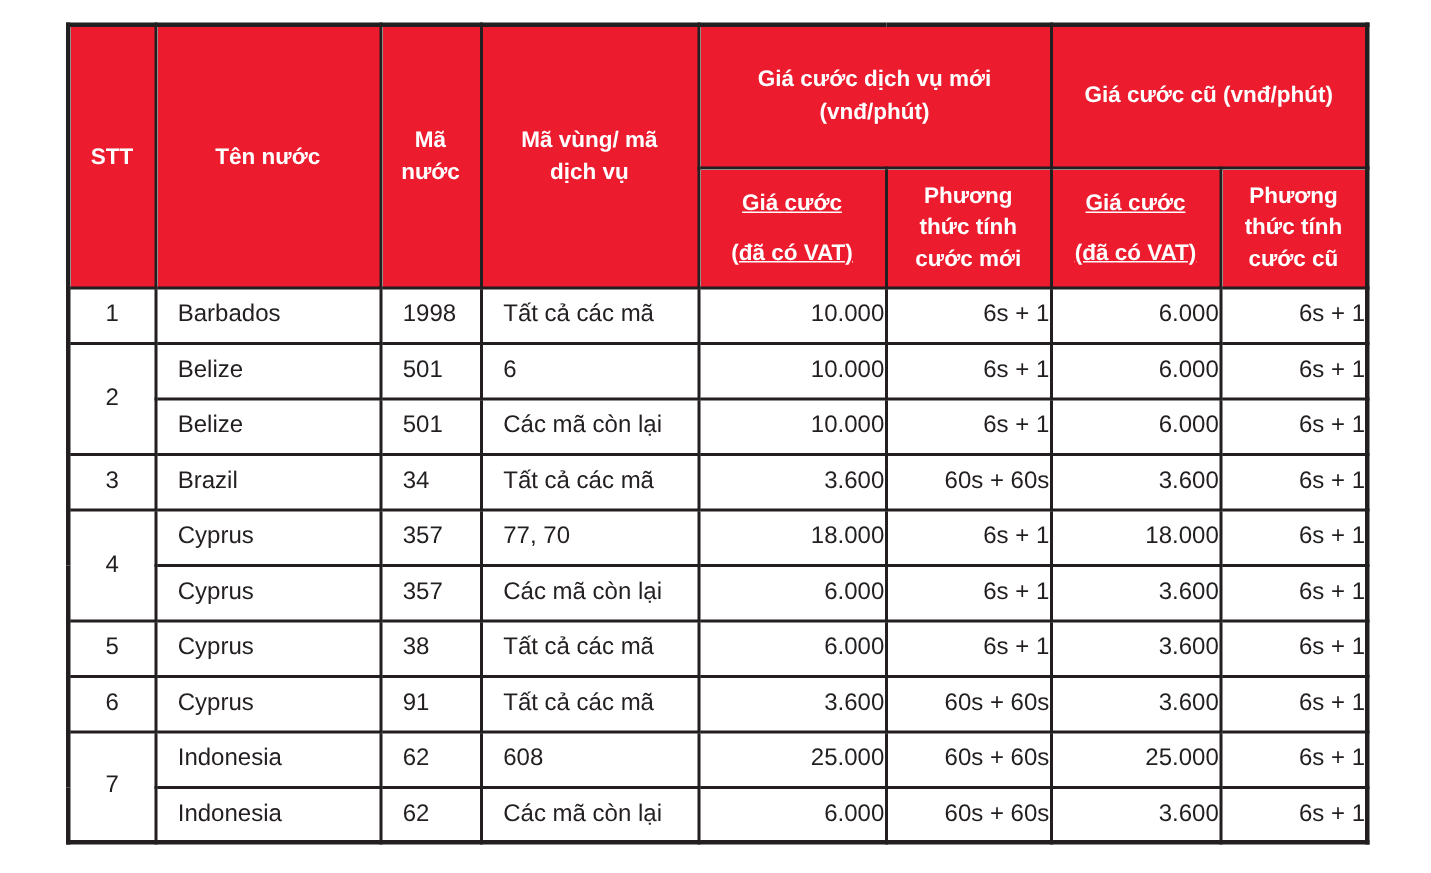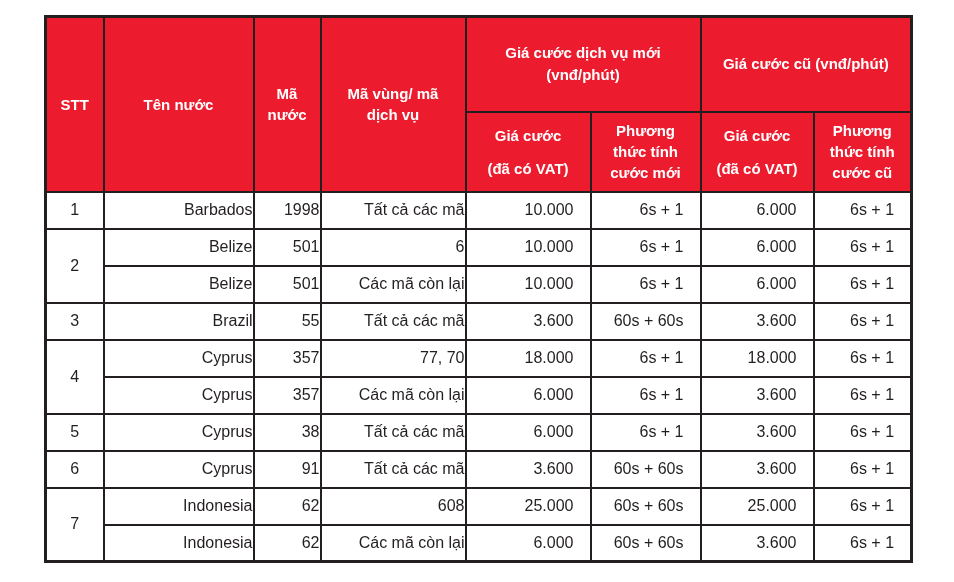--- a/index.html
+++ b/index.html
@@ -32,34 +32,34 @@
     color: #ffffff;
     font-weight: bold;
     font-size: 15px;
     text-align: center;
     vertical-align: middle;
     white-space: pre-line;
     padding: 2px 4px;
   }
   thead tr.group-row { height: 95px; }
   thead tr.sub-row   { height: 80px; }
-  th.lh-loose { line-height: 2.2; }
+  th.lh-loose { line-height: 2.2; text-decoration: underline; }
   th.lh-tight { line-height: 1.4; }
   th.lh-mid   { line-height: 1.5; }
   tbody tr { height: 37px; }
   tbody td {
     background: #ffffff;
     color: #231f20;
     font-size: 16px;
     vertical-align: middle;
     padding: 0;
   }
   td.c-stt  { text-align: center; }
-  td.c-left { text-align: right;  padding-left: 14px; }
-  td.c-num  { text-align: right; padding-right: 16px; }
+  td.c-left { text-align: left;  padding-left: 14px; }
+  td.c-num  { text-align: right; }
 </style>
 </head>
 <body>
 
 <div class="table-wrap">
   <table class="pricing">
     <colgroup>
       <col style="width:58px">
       <col style="width:150px">
       <col style="width:67px">
@@ -120,21 +120,21 @@
           <td class="c-left">501</td>
           <td class="c-left">Các mã còn lại</td>
           <td class="c-num">10.000</td>
           <td class="c-num">6s + 1</td>
           <td class="c-num">6.000</td>
           <td class="c-num">6s + 1</td>
         </tr>
         <tr>
           <td class="c-stt">3</td>
           <td class="c-left">Brazil</td>
-          <td class="c-left">55</td>
+          <td class="c-left">34</td>
           <td class="c-left">Tất cả các mã</td>
           <td class="c-num">3.600</td>
           <td class="c-num">60s + 60s</td>
           <td class="c-num">3.600</td>
           <td class="c-num">6s + 1</td>
         </tr>
         <tr>
           <td class="c-stt" rowspan="2">4</td>
           <td class="c-left">Cyprus</td>
           <td class="c-left">357</td>

